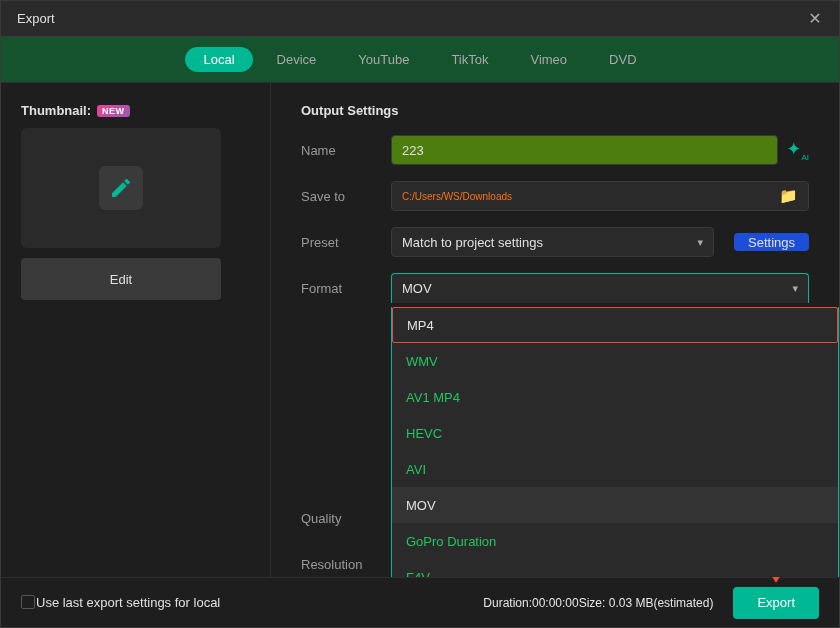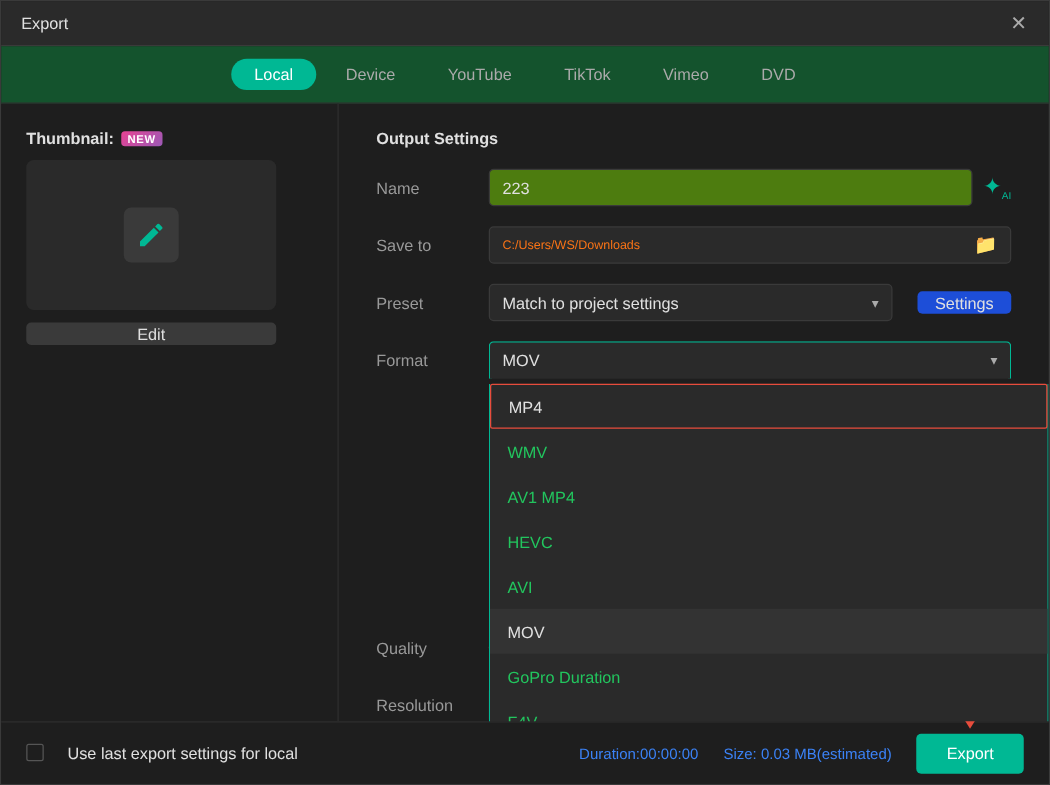--- a/index.html
+++ b/index.html
@@ -119,21 +119,21 @@
       align-items: center;
       justify-content: center;
     }
     .thumbnail-icon svg {
       width: 24px;
       height: 24px;
       fill: #00b894;
     }
     .edit-btn {
       width: 200px;
-      height: 18px;
+      height: 42px;
       background: #3a3a3a;
       border: none;
       border-radius: 4px;
       color: #e0e0e0;
       font-size: 13px;
       cursor: pointer;
     }
     .right-panel {
       flex: 1;
       padding: 20px 30px;
@@ -325,35 +325,34 @@
       display: flex;
       align-items: center;
       padding: 0 20px;
       justify-content: space-between;
       flex-shrink: 0;
       position: relative;
     }
     .checkbox-row {
       display: flex;
       align-items: flex-start;
-      gap: 19px;
+      gap: 1px;
     }
     .checkbox {
       width: 14px;
       height: 14px;
       border: 1px solid #555;
       background: transparent;
       border-radius: 2px;
       cursor: pointer;
     }
     .bottom-info {
       font-size: 12px;
-      color: #3b82f6;
-      display: flex;
-      gap: 20px;
+      color: #e5e5e5;
+      display: flex;
     }
     .export-btn {
       height: 32px;
       padding: 0 24px;
       background: #00b894;
       border: none;
       border-radius: 4px;
       color: #fff;
       font-size: 13px;
       cursor: pointer;

